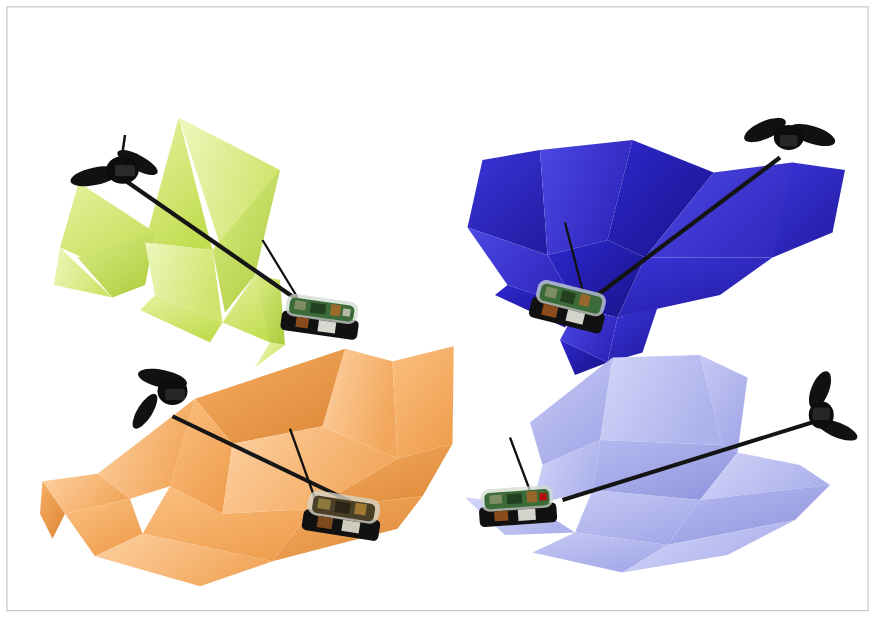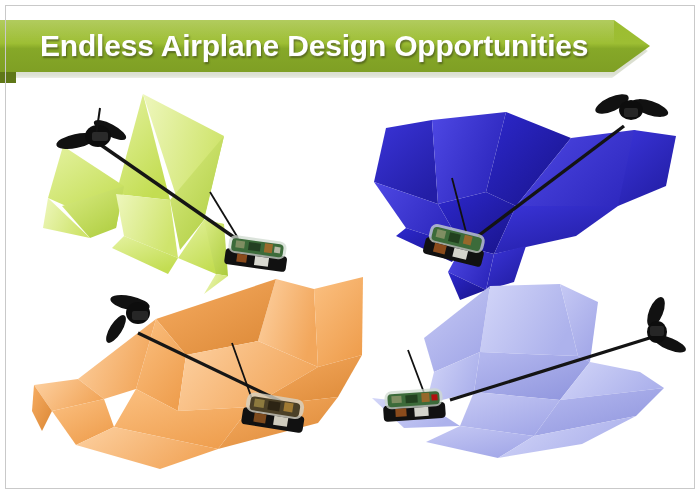--- a/index.html
+++ b/index.html
@@ -62,28 +62,20 @@
   #plane-blue{left:360px;top:0px;width:330px;height:220px;}
   #plane-orange{left:12px;top:185px;width:360px;height:205px;}
   #plane-purple{left:358px;top:190px;width:330px;height:195px;}
   .plane svg{display:block;width:100%;height:100%;}
 </style>
 </head>
 <body>
 
 <div id="stage">
 
-  <div id="banner-wrap">
-    <div id="banner-shadow"></div>
-    <div id="banner">
-      <div id="banner-gloss"></div>
-    </div>
-    <div id="fold-tab"></div>
-    <div id="banner-title">Endless Airplane Design Opportunities</div>
-  </div>
 
   <div id="photo">
 
     <div class="plane" id="plane-green">
       <svg viewBox="0 0 330 210" xmlns="http://www.w3.org/2000/svg">
         <defs>
           <linearGradient id="gA" x1="0" y1="0" x2="0.6" y2="1">
             <stop offset="0" stop-color="#e4f2a0"></stop>
               <stop offset="1" stop-color="#c3dd52"></stop>
           </linearGradient>

